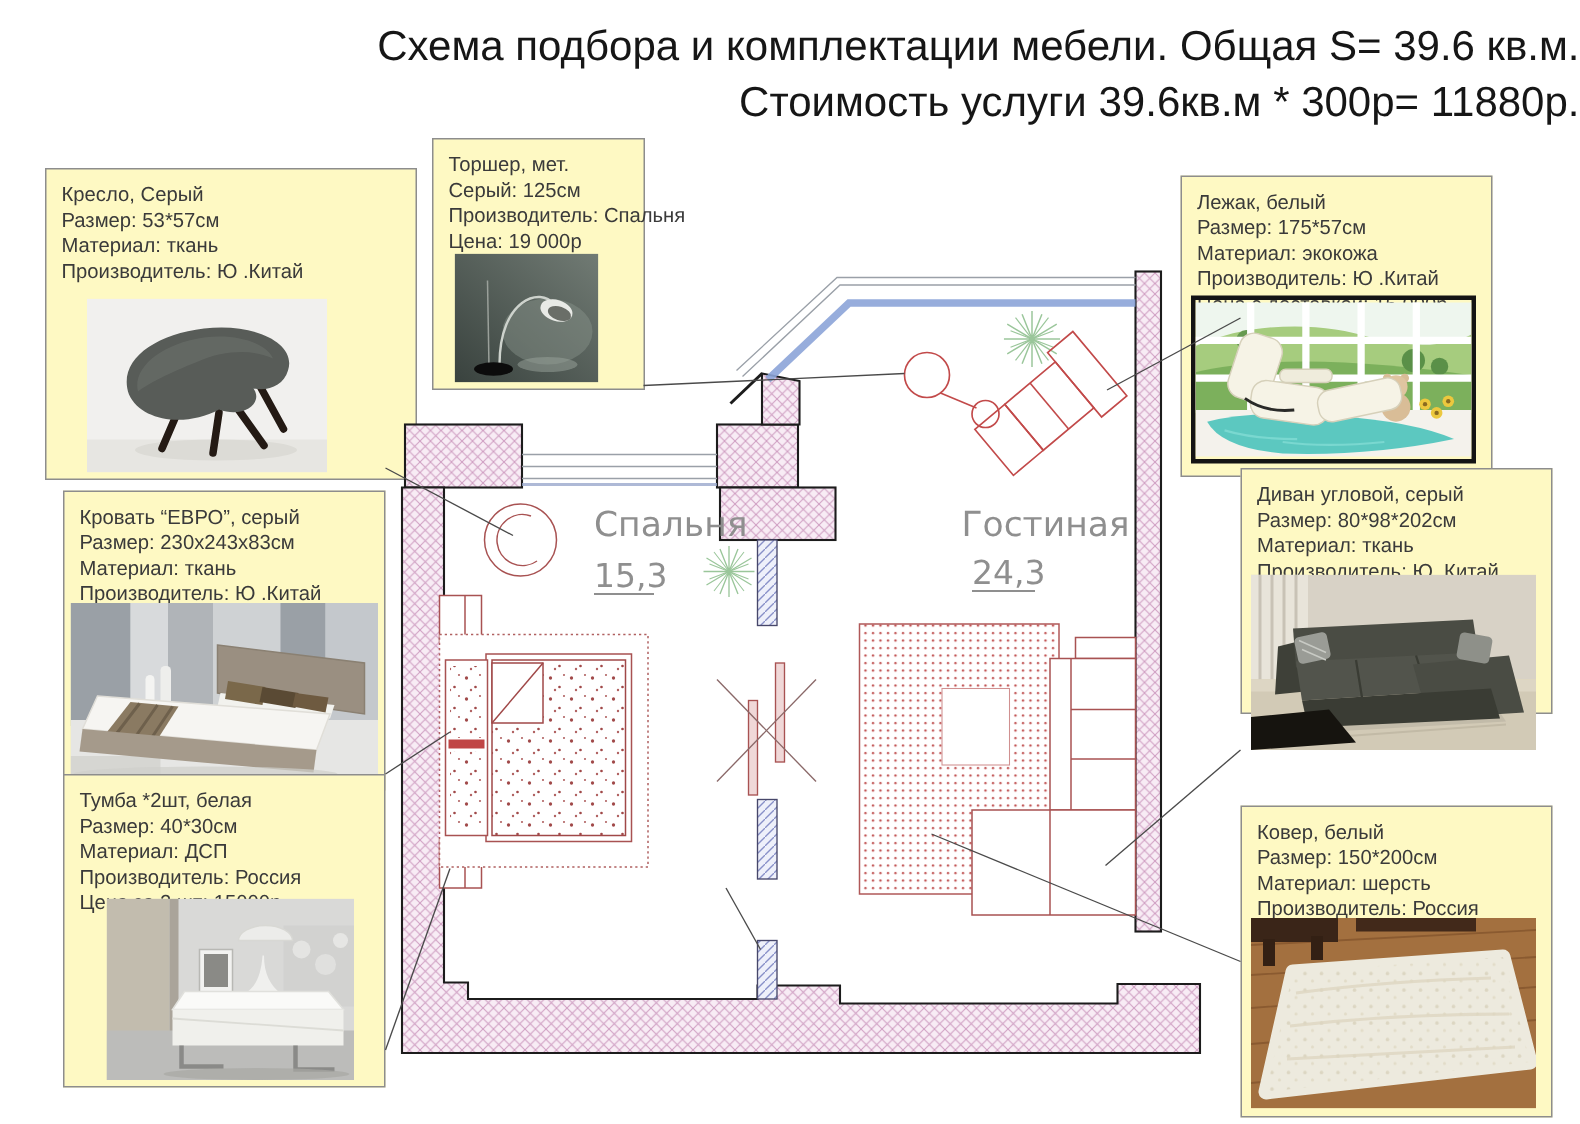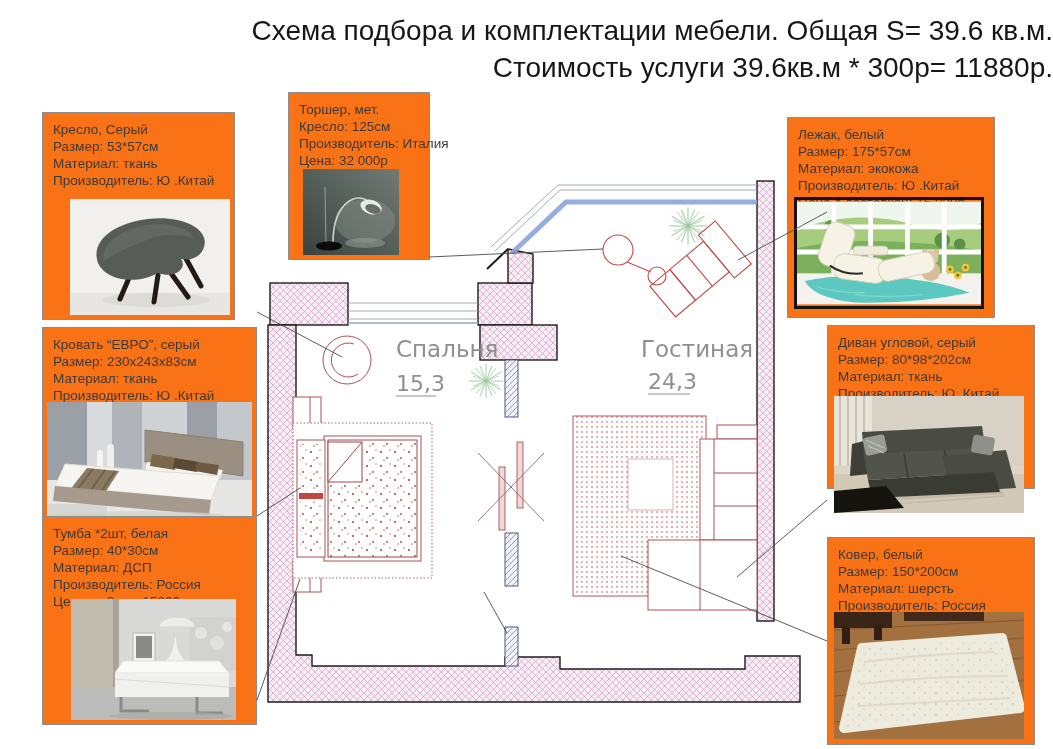--- a/index.html
+++ b/index.html
@@ -2,21 +2,21 @@
 <html><head>
 <meta charset="utf-8">
 <style>
   html,body { margin:0; padding:0; background:#ffffff; }
   .page {
     position:relative; width:1053px; height:749px; background:#fff;
     font-family:"Liberation Sans", sans-serif; overflow:hidden;
   }
   .title { position:absolute; top:12px; left:0; width:100%; text-align:right;
            color:#161616; font-size:28px; line-height:37px; letter-spacing:0; }
-  .callout { position:absolute; border:1px solid #8d8d8d; background:#f97316; box-sizing:border-box; }
+  .callout { position:absolute; border:1px solid #8d8d8d; background:#fef9c3; box-sizing:border-box; }
   .ctext { position:absolute; left:10px; top:8px; right:4px; }
   .line { font-size:13.5px; line-height:17px; color:#3a3a3a; white-space:nowrap; }
   .photo { position:absolute; overflow:hidden; }
   .photo svg { display:block; width:100%; height:100%; }
   .photo-frame { border:3px solid #141414; }
   .plan { position:absolute; left:253px; top:163px; width:576px; height:557px; }
   .wall  { fill:url(#ph); stroke:#1c1c1c; stroke-width:1.4; }
   .pwall { fill:url(#bh); stroke:#47476a; stroke-width:0.9; }
   .fo  { fill:#ffffff; stroke:#a85252; stroke-width:1; }
   .fon { fill:none;    stroke:#a85252; stroke-width:1; }
@@ -32,21 +32,21 @@
 </head>
 <body>
 
 <div class="page">
 
   <div class="title">
     <div>Схема подбора и комплектации мебели. Общая S= 39.6 кв.м.</div>
     <div>Стоимость услуги 39.6кв.м * 300р= 11880р.</div>
   </div>
 
-  <div class="callout" style="left:42px;top:112px;width:193px;height:208px">
+  <div class="callout" style="left:30px;top:112px;width:248px;height:208px">
     <div class="ctext">
       <div class="line">Кресло, Серый</div>
       <div class="line">Размер: 53*57см</div>
       <div class="line">Материал: ткань</div>
       <div class="line">Производитель: Ю .Китай</div>
     </div>
     <div class="photo" style="left:27px;top:86px;width:160px;height:116px">
       <svg viewBox="0 0 160 116">
         <rect width="160" height="116" fill="#f1f0ee"></rect>
         <rect y="94" width="160" height="22" fill="#e7e6e2"></rect>
@@ -126,23 +126,23 @@
         <path d="M50,98 L50,112 L78,112" stroke="#8a8a88" stroke-width="3" fill="none"></path>
         <path d="M126,98 L126,114 L152,114" stroke="#8a8a88" stroke-width="3" fill="none"></path>
         <ellipse cx="100" cy="117" rx="62" ry="4" fill="#a8a8a4" opacity="0.7"></ellipse>
       </svg>
     </div>
   </div>
 
   <div class="callout" style="left:288px;top:92px;width:142px;height:168px">
     <div class="ctext">
       <div class="line">Торшер, мет.</div>
-      <div class="line">Кресло: 125см</div>
-      <div class="line">Производитель: Италия</div>
-      <div class="line">Цена: 32 000р</div>
+      <div class="line">Серый: 125см</div>
+      <div class="line">Производитель: Спальня</div>
+      <div class="line">Цена: 19 000р</div>
     </div>
     <div class="photo" style="left:14px;top:76px;width:96px;height:86px">
       <svg viewBox="0 0 96 86">
         <defs>
           <linearGradient id="tg" x1="0" y1="1" x2="1" y2="0">
             <stop offset="0" stop-color="#39423e"></stop>
               <stop offset="1" stop-color="#717b74"></stop>
           </linearGradient>
         </defs>
         <rect width="96" height="86" fill="url(#tg)"></rect>
@@ -199,21 +199,21 @@
           <rect x="26" y="22" width="30" height="46" rx="10" transform="rotate(18 41 45)"></rect>
           <rect x="38" y="56" width="54" height="26" rx="10" transform="rotate(8 65 69)"></rect>
           <rect x="84" y="56" width="58" height="22" rx="9" transform="rotate(-12 113 67)"></rect>
           <rect x="58" y="46" width="36" height="9" rx="4" fill="#efecdc"></rect>
         </g>
         <path d="M34,66 q14,10 34,8" stroke="#2a2a28" stroke-width="2" fill="none"></path>
       </svg>
     </div>
   </div>
 
-  <div class="callout" style="left:827px;top:325px;width:208px;height:164px">
+  <div class="callout" style="left:827px;top:312px;width:208px;height:164px">
     <div class="ctext">
       <div class="line">Диван угловой, серый</div>
       <div class="line">Размер: 80*98*202см</div>
       <div class="line">Материал: ткань</div>
       <div class="line">Производитель: Ю .Китай</div>
       <div class="line">Цена с доставкой: 80 000р</div>
     </div>
     <div class="photo" style="left:6px;top:70px;width:190px;height:117px">
       <svg viewBox="0 0 190 117">
         <rect width="190" height="70" fill="#d8d2c6"></rect>

